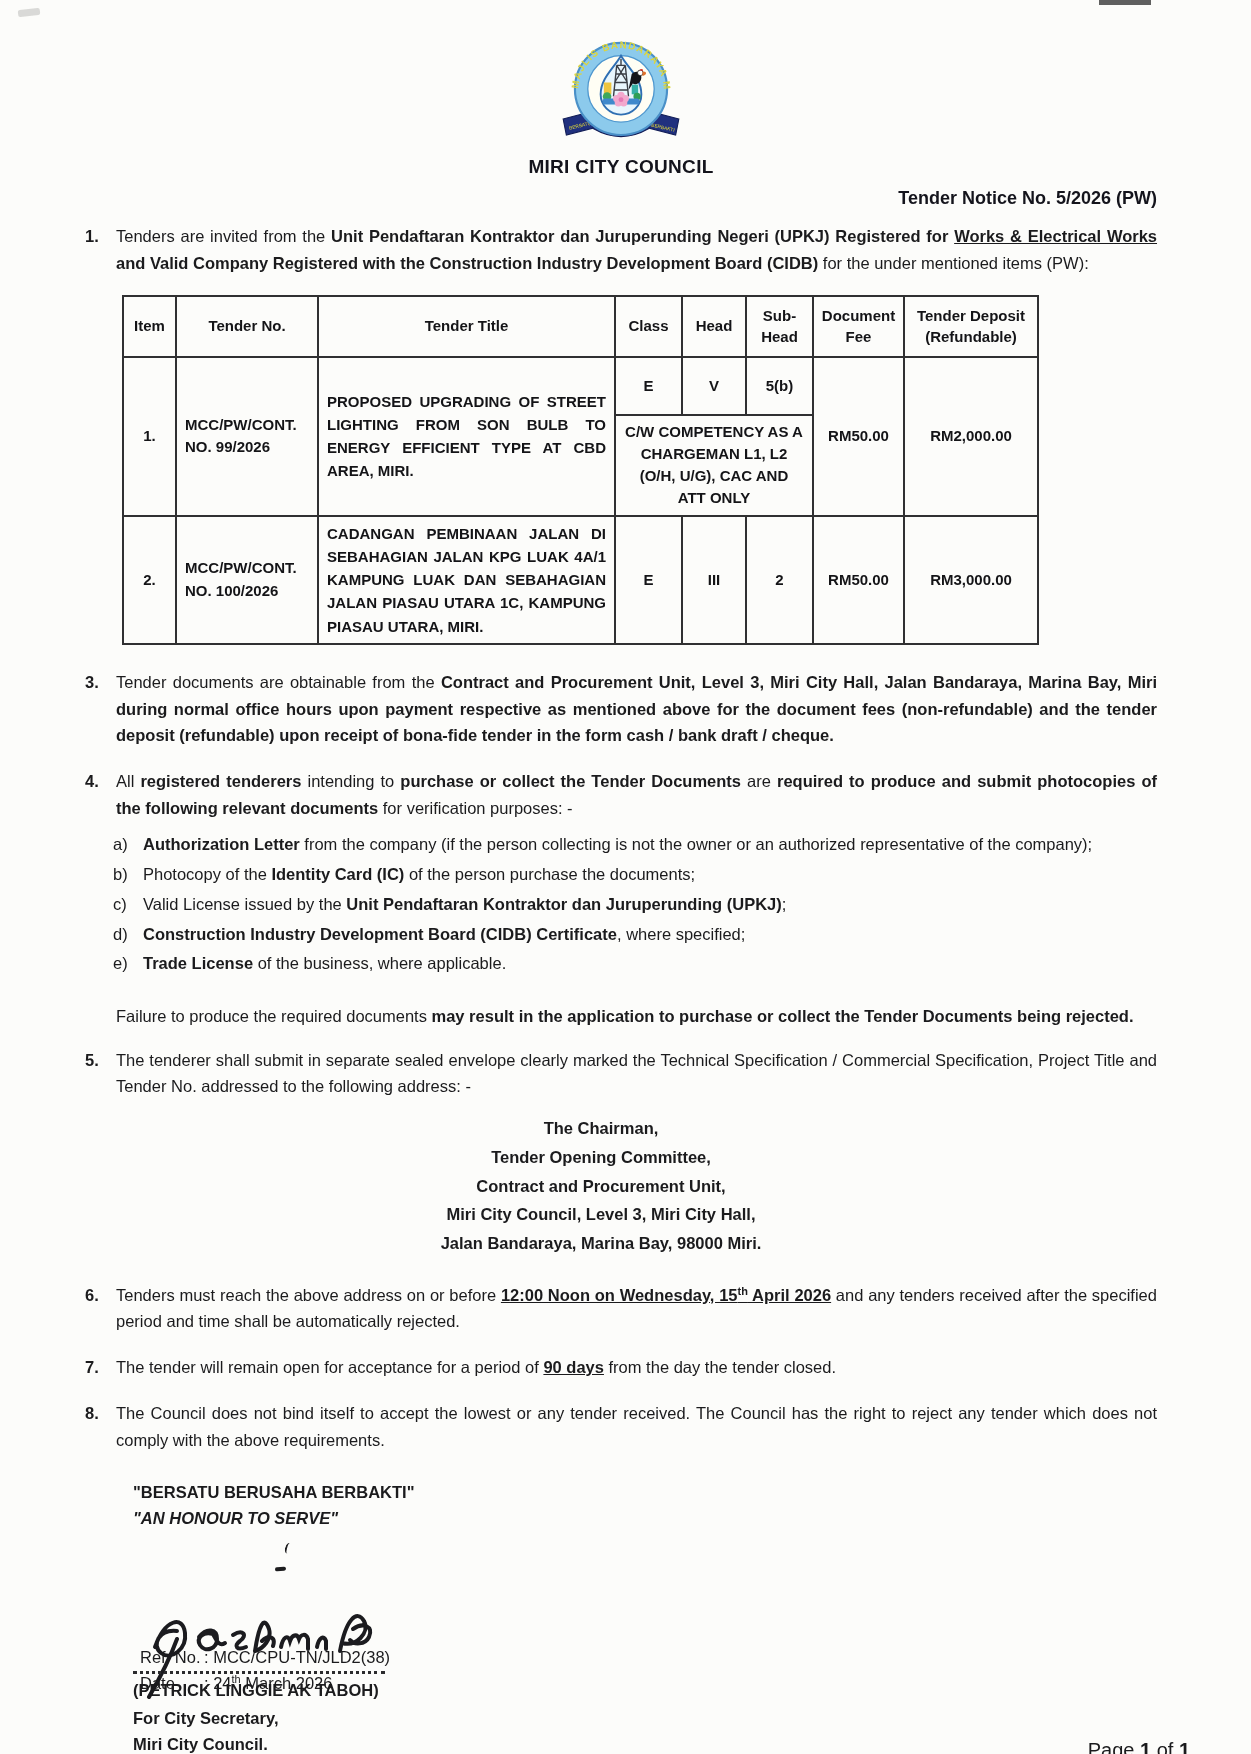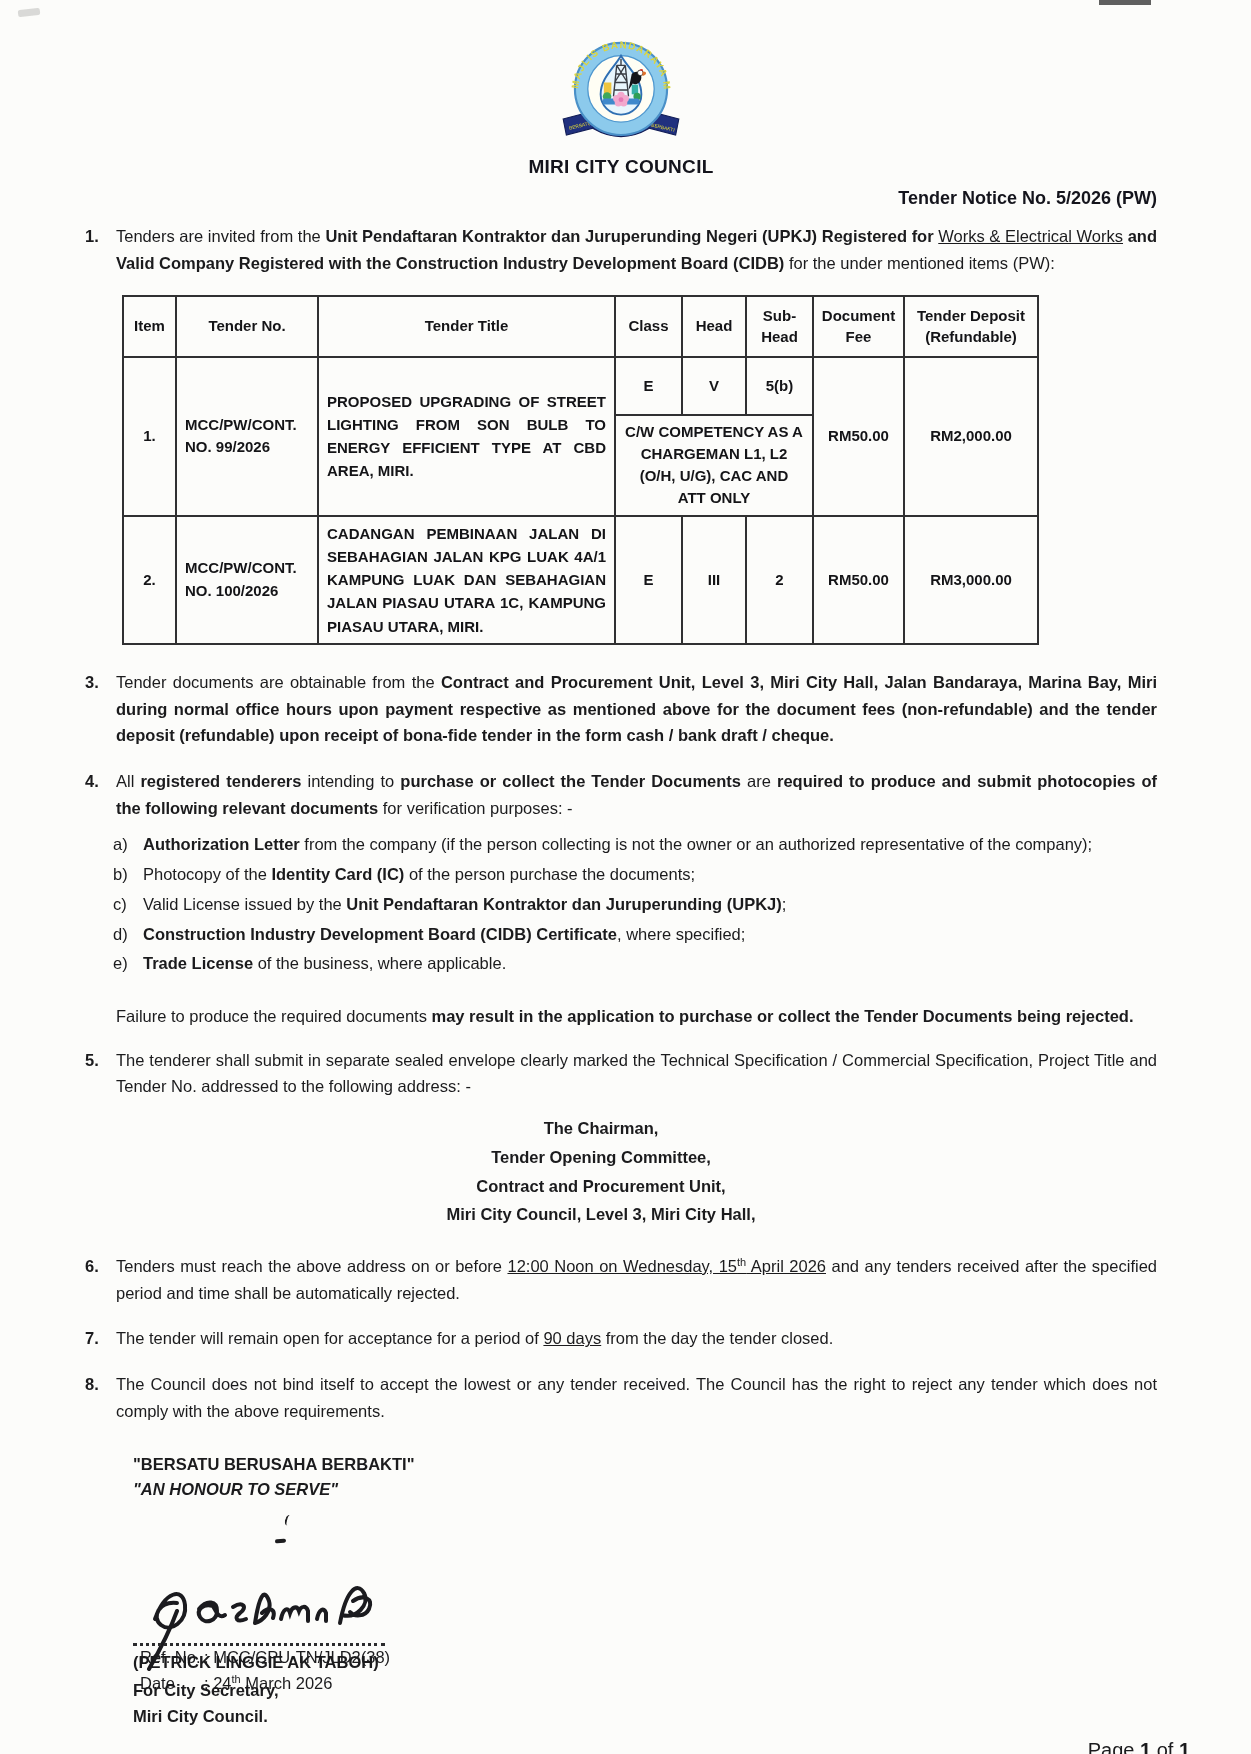--- a/index.html
+++ b/index.html
@@ -15,21 +15,21 @@
   
   .doc-header{text-align:center;margin-bottom:10px;}
   .logo{width:150px;height:124px;display:block;margin:0 auto 0;}
   .org{font-size:19px;font-weight:700;color:#14141c;letter-spacing:.3px;}
   .notice{font-size:18px;font-weight:700;color:#14141c;margin-top:1px;text-align:right;}
   
   .clause{display:flex;margin-bottom:19px;}
   .cnum{width:31px;flex:none;font-weight:700;}
   .cbody{flex:1;text-align:justify;}
   .b{font-weight:700;}
-  .bu{font-weight:400;text-decoration:underline;}
+  .bu{font-weight:700;text-decoration:underline;}
   sup{font-size:11px;line-height:0;}
   
   table.tender{border-collapse:collapse;table-layout:fixed;width:915px;margin:4px 0 24px 37px;}
   table.tender th,table.tender td{border:2px solid #303032;font-weight:700;font-size:15px;padding:5px 8px;vertical-align:middle;color:#141417;}
   table.tender th{text-align:center;padding:9px 4px;line-height:1.35;}
   td.c{text-align:center;}
   td.title-cell{text-align:justify;line-height:1.55;padding:8px 10px;}
   td.tno{text-align:left;line-height:1.5;padding:6px 6px 6px 9px;}
   td.competency{text-align:center;line-height:1.48;padding:6px 6px 14px;}
   tr.subtop td{height:46px;}
@@ -212,20 +212,21 @@
     <div class="clause" style="margin-bottom:14px;">
       <span class="cnum">5.</span>
       <div class="cbody"><span>The tenderer shall submit in separate sealed envelope clearly marked the Technical Specification / Commercial Specification, Project Title and Tender No. addressed to the following address: -</span></div>
     </div>
 
     <div class="address">
       <div>The Chairman,</div>
       <div>Tender Opening Committee,</div>
       <div>Contract and Procurement Unit,</div>
       <div>Miri City Council, Level 3, Miri City Hall,</div>
+      <div>Jalan Bandaraya, Marina Bay, 98000 Miri.</div>
     </div>
 
     <div class="clause">
       <span class="cnum">6.</span>
       <div class="cbody"><span>Tenders must reach the above address on or before </span><span class="bu"><span>12:00 Noon on Wednesday, 15</span><sup>th</sup><span> April 2026</span></span><span> and any tenders received after the specified period and time shall be automatically rejected.</span></div>
     </div>
 
     <div class="clause">
       <span class="cnum">7.</span>
       <div class="cbody"><span>The tender will remain open for acceptance for a period of </span><span class="bu">90 days</span><span> from the day the tender closed.</span></div>

